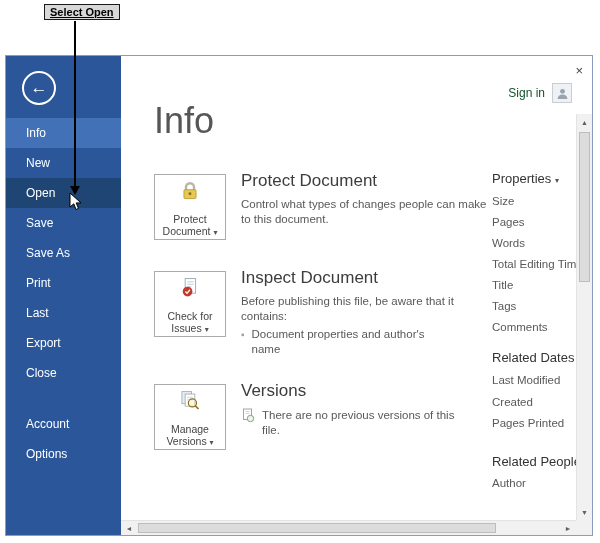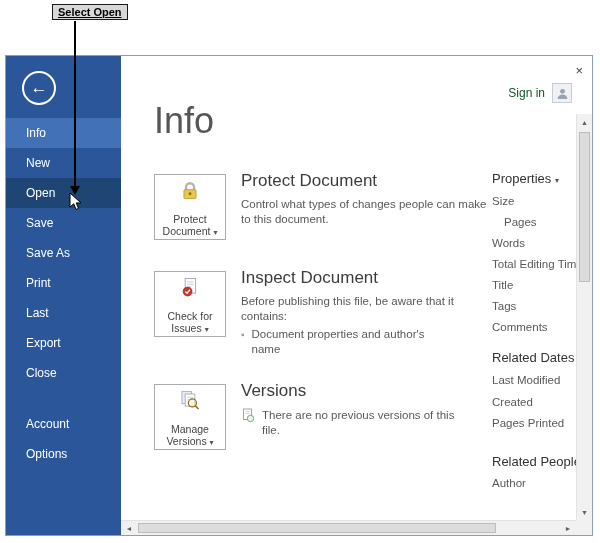--- a/index.html
+++ b/index.html
@@ -6,21 +6,21 @@
   body { background:#fff; }
   .stage{
     position:relative; width:600px; height:543px; background:#fff;
     font-family:"Liberation Sans","DejaVu Sans",sans-serif; overflow:hidden;
   }
 
   
   .callout{
     position:absolute; left:44px; top:4px; z-index:30;
     background:#d8d8d8; border:1px solid #1a1a1a;
-    padding:1px 5px; font-size:11px; font-weight:bold; text-decoration:underline; color:#000;margin-left:8px;
+    padding:1px 5px; font-size:11px; font-weight:bold; text-decoration:underline; color:#000;
   }
   .arrow-line{ position:absolute; left:74px; top:21px; width:2px; height:166px; background:#000; z-index:30; }
   .arrow-head{ position:absolute; left:70px; top:186px; width:0; height:0; z-index:30;
     border-left:5px solid transparent; border-right:5px solid transparent; border-top:9px solid #000; }
   .cursor{ position:absolute; left:69px; top:192px; z-index:31; }
 
   
   .window{
     position:absolute; left:5px; top:55px; width:588px; height:481px;
     border:1px solid #8a9cc0; background:#fff;
@@ -188,21 +188,21 @@
         </svg>
         <span style="width:205px; display:inline-block;">There are no previous versions of this file.</span>
       </div>
 
       <div class="props">
         <div class="props-title" style="top:115px;">
           <span>Properties</span>
           <span class="caret">▾</span>
         </div>
         <div class="props-item" style="top:139px;">Size</div>
-        <div class="props-item" style="top:160px;margin-left:12px;">Pages</div>
+        <div class="props-item" style="top:160px;">Pages</div>
         <div class="props-item" style="top:181px;">Words</div>
         <div class="props-item" style="top:202px;">Total Editing Time</div>
         <div class="props-item" style="top:223px;">Title</div>
         <div class="props-item" style="top:244px;">Tags</div>
         <div class="props-item" style="top:265px;">Comments</div>
 
         <div class="props-title" style="top:294px;">Related Dates</div>
         <div class="props-item" style="top:318px;">Last Modified</div>
         <div class="props-item" style="top:340px;">Created</div>
         <div class="props-item" style="top:361px;">Pages Printed</div>

